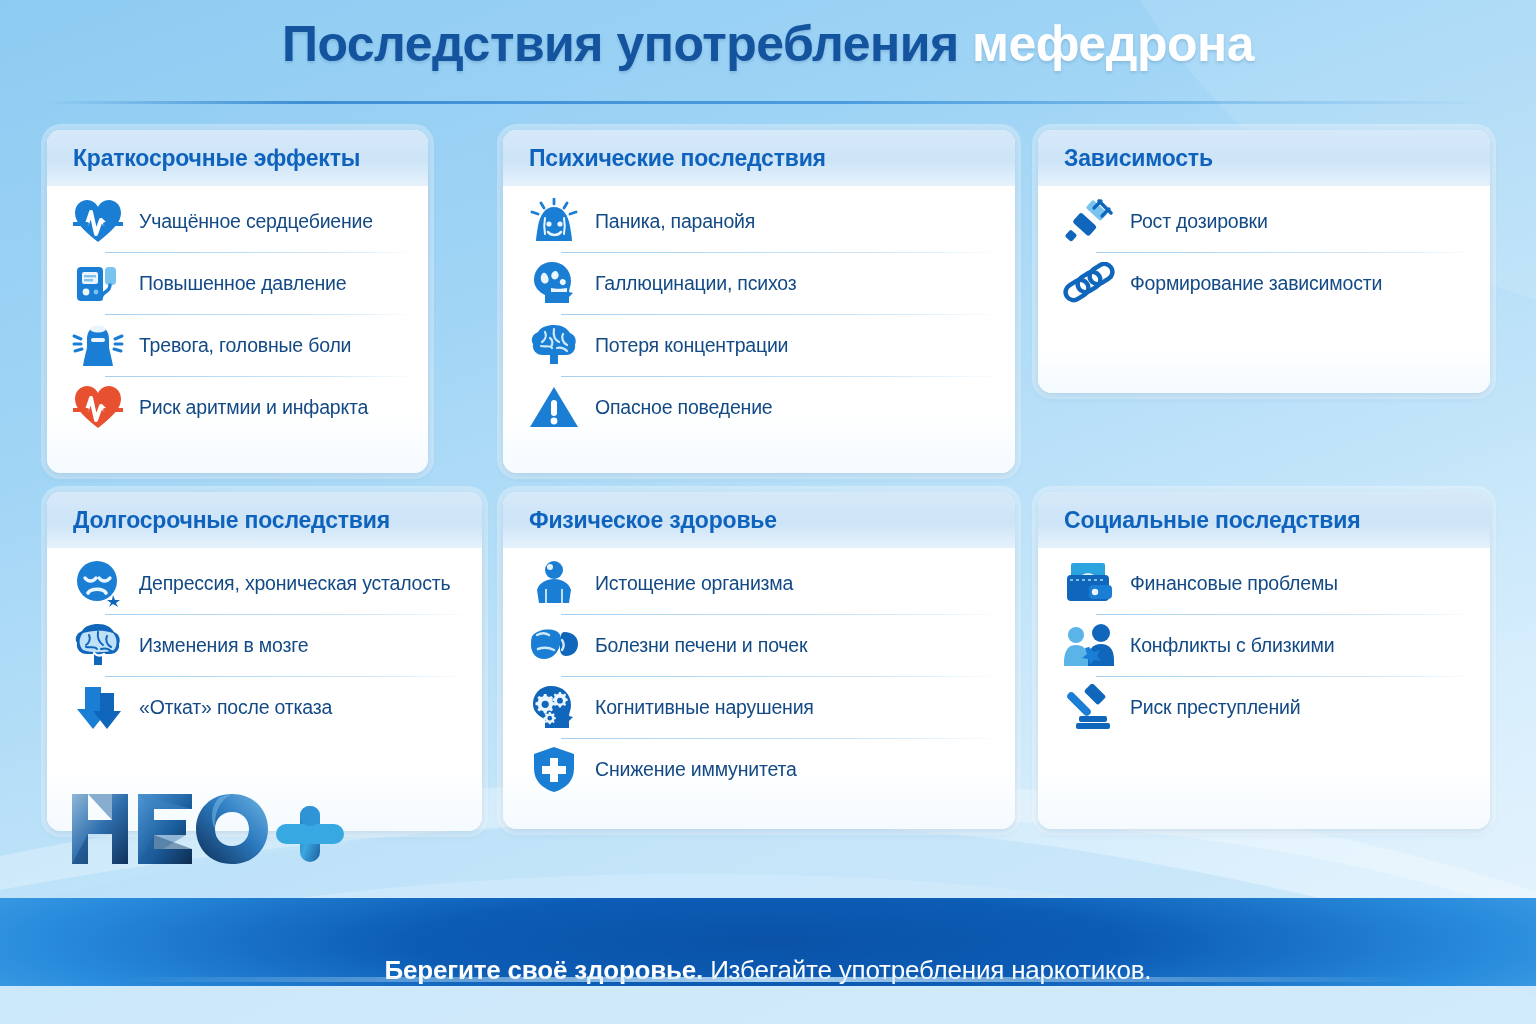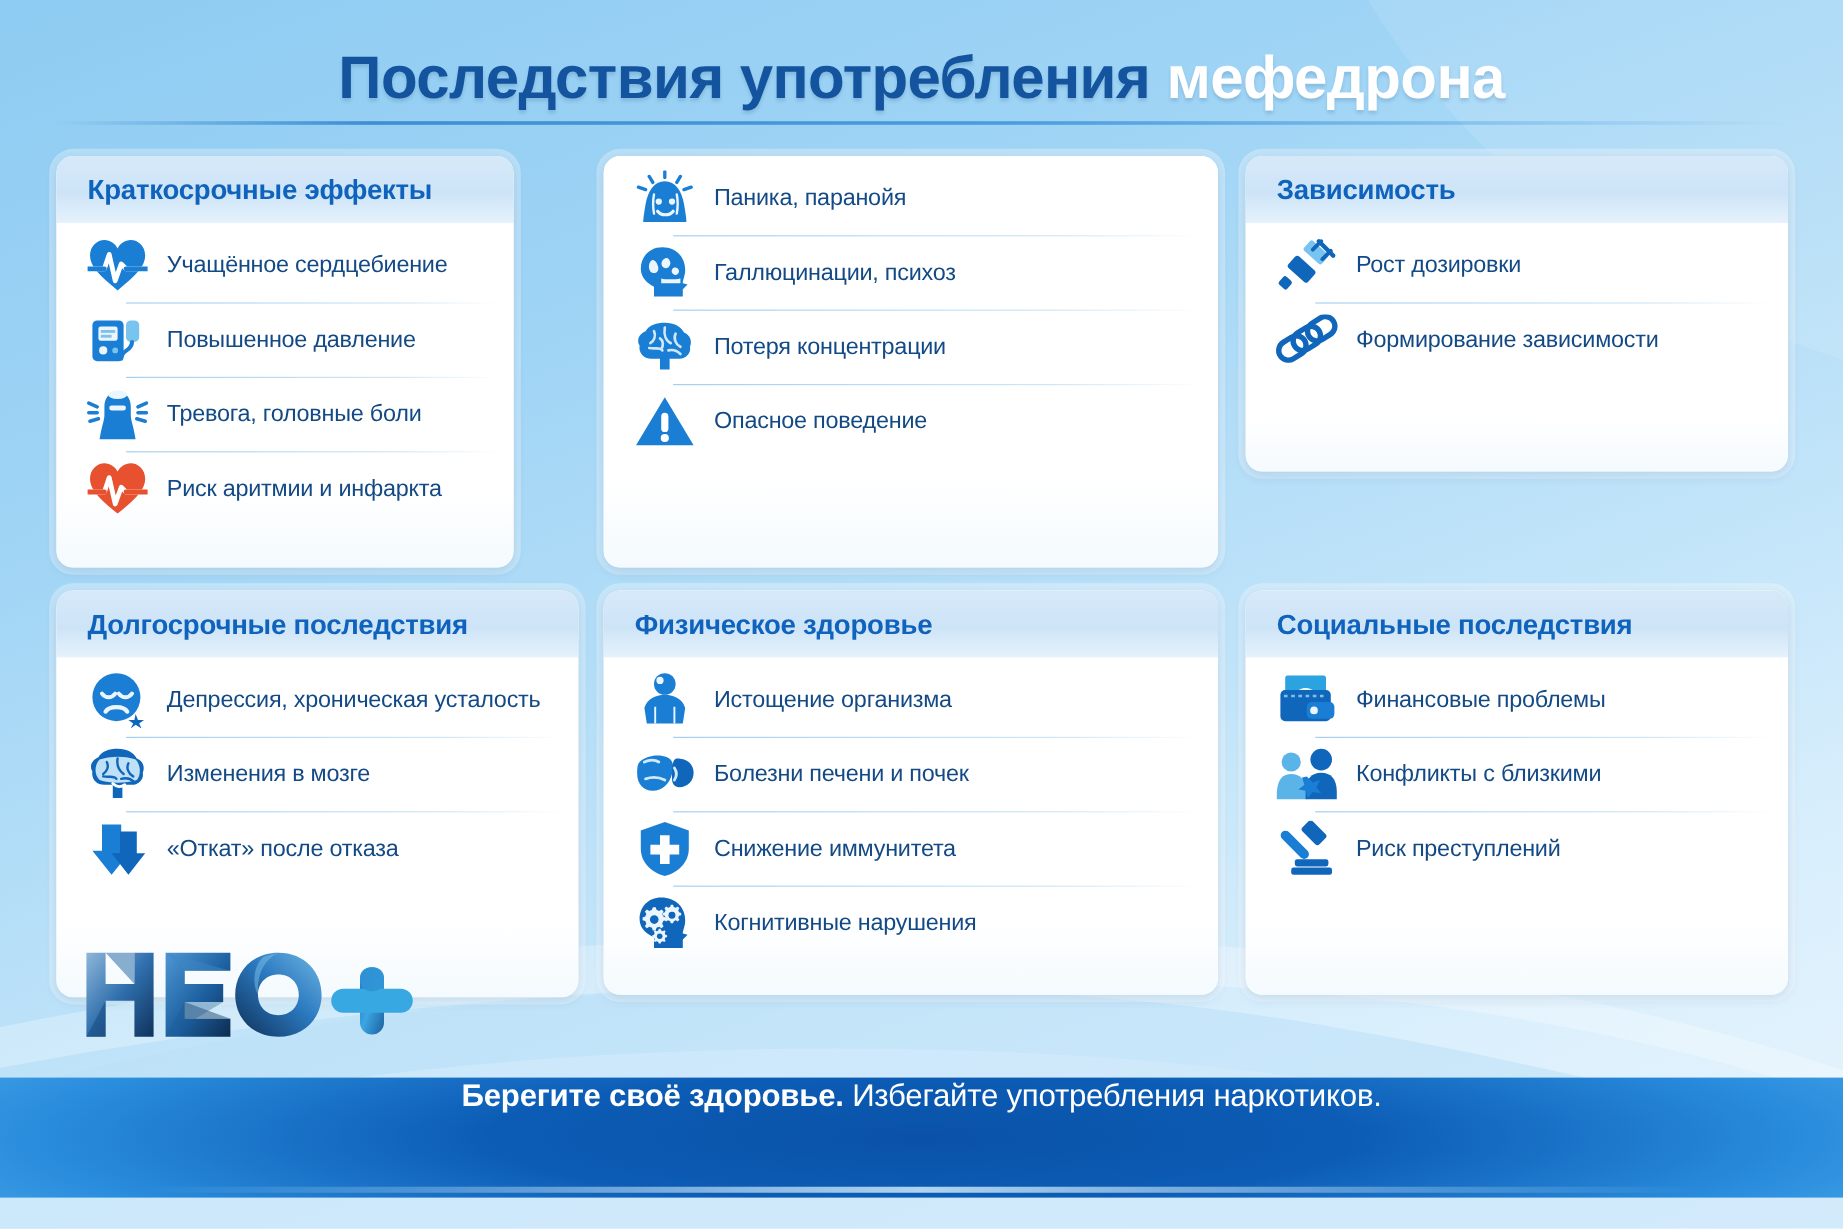--- a/index.html
+++ b/index.html
@@ -28,21 +28,21 @@
 
   
   .header {
     position: absolute;
     top: 0; left: 0;
     width: 1536px;
     height: 112px;
     display: flex;
     align-items: flex-start;
     justify-content: center;
-    padding-top: 36px;
+    padding-top: 15px;
   }
   .title {
     font-size: 50px;
     font-weight: bold;
     letter-spacing: -0.5px;
     white-space: nowrap;
     text-shadow: 0 2px 3px rgba(20,70,120,.18);
   }
   .title .t-dark { color: #14539e; }
   .title .t-light { color: #ffffff; }
@@ -140,25 +140,25 @@
     width: 290px;
     height: 78px;
   }
 
   
   .footer-band {
     position: absolute;
     left: 0;
     top: 898px;
     width: 1536px;
-    height: 100px;
+    height: 88px;
     background:
       radial-gradient(ellipse 62% 140% at 50% 50%, #0a52a8 0%, #0c5cb5 38%, #2a8ddd 78%, #47a4e8 100%);
     display: flex;
-    align-items: flex-start;
+    align-items: flex-end;
     justify-content: center;
   }
   .footer-band::after {
     content: "";
     position: absolute;
     left: 120px; right: 120px;
     bottom: 4px;
     height: 5px;
     background: linear-gradient(to right, rgba(190,225,248,0), rgba(205,233,250,.85), rgba(190,225,248,0));
     border-radius: 3px;
@@ -250,20 +250,23 @@
             <path d="M0,26 L14,26 M32,26 L50,26" fill="none" stroke="#e8512f" stroke-width="4" stroke-linecap="round"></path>
           </svg>
         </span>
         <span class="item-label">Риск аритмии и инфаркта</span>
       </div>
 
     </div>
   </section>
 
   <section class="card" id="card-1">
+    <div class="card-header">
+      <span class="card-title">Психические последствия</span>
+    </div>
     <div class="card-body">
 
       <div class="item">
         <span class="item-icon">
           <svg width="52" height="46" viewBox="0 0 52 46">
             <path d="M26,9 C35,9 40,17 42,28 C43,34 44,40 44,43 L8,43 C8,40 9,34 10,28 C12,17 17,9 26,9 Z" fill="#1a7fd4"></path>
             <circle cx="21" cy="26" r="2.6" fill="#eaf5fd"></circle>
             <circle cx="32" cy="26" r="2.6" fill="#eaf5fd"></circle>
             <path d="M20,34 C23,38 30,38 33,34" stroke="#eaf5fd" stroke-width="2.6" fill="none" stroke-linecap="round"></path>
             <path d="M17,20 C16,25 16,30 17,36" stroke="#eaf5fd" stroke-width="2" fill="none" stroke-linecap="round"></path>
@@ -411,30 +414,20 @@
         <span class="item-icon">
           <svg width="52" height="44" viewBox="0 0 52 44">
             <path d="M5,12 C10,7 20,5 28,8 C33,10 34,16 32,22 C30,30 24,36 16,36 C8,36 3,30 3,22 C3,18 3,14 5,12 Z" fill="#1a7fd4"></path>
             <path d="M9,12 C13,10 18,10 21,12" stroke="#cfe8fa" stroke-width="2.4" fill="none" stroke-linecap="round"></path>
             <path d="M10,26 C16,24 22,25 26,27" stroke="#cfe8fa" stroke-width="2.4" fill="none" stroke-linecap="round"></path>
             <path d="M36,9 C45,9 50,14 50,21 C50,28 45,33 38,33 C34,33 32,30 32,26 C32,18 32,9 36,9 Z" fill="#1066bb"></path>
             <path d="M34,17 C36,20 36,24 34,27" stroke="#cfe8fa" stroke-width="2.4" fill="none" stroke-linecap="round"></path>
           </svg>
         </span>
         <span class="item-label">Болезни печени и почек</span>
-      </div>
-
-      <div class="item">
-        <span class="item-icon">
-          <svg width="48" height="48" viewBox="0 0 48 48">
-            <path d="M24,2 L44,9 L44,24 C44,36 35,44 24,47 C13,44 4,36 4,24 L4,9 Z" fill="#1a7fd4"></path>
-            <path d="M20,13 L28,13 L28,21 L36,21 L36,29 L28,29 L28,37 L20,37 L20,29 L12,29 L12,21 L20,21 Z" fill="#ffffff"></path>
-          </svg>
-        </span>
-        <span class="item-label">Снижение иммунитета</span>
       </div>
 
       <div class="item">
         <span class="item-icon">
           <svg width="50" height="48" viewBox="0 0 50 48">
             <path d="M22,3 C34,3 42,11 42,22 C42,27 40,30 40,33 L44,34 L40,38 L40,45 L16,45 L16,36 C9,33 4,28 4,21 C4,11 11,3 22,3 Z" fill="#1066bb"></path>
             <g fill="#eaf5fd">
               <path d="M15,11 l2.4,0 l.7,2.2 l2.2,.9 l2-1.2 l1.7,1.7 l-1.2,2 l.9,2.2 l2.2,.7 l0,2.4 l-2.2,.7 l-.9,2.2 l1.2,2 l-1.7,1.7 l-2-1.2 l-2.2,.9 l-.7,2.2 l-2.4,0 l-.7-2.2 l-2.2-.9 l-2,1.2 l-1.7-1.7 l1.2-2 l-.9-2.2 l-2.2-.7 l0-2.4 l2.2-.7 l.9-2.2 l-1.2-2 l1.7-1.7 l2,1.2 l2.2-.9 Z"></path>
             </g>
             <circle cx="16.2" cy="21.3" r="3.6" fill="#1066bb"></circle>
@@ -442,20 +435,30 @@
               <path d="M30,9 l1.9,0 l.55,1.75 l1.75,.7 l1.6-.95 l1.35,1.35 l-.95,1.6 l.7,1.75 l1.75,.55 l0,1.9 l-1.75,.55 l-.7,1.75 l.95,1.6 l-1.35,1.35 l-1.6-.95 l-1.75,.7 l-.55,1.75 l-1.9,0 l-.55-1.75 l-1.75-.7 l-1.6,.95 l-1.35-1.35 l.95-1.6 l-.7-1.75 l-1.75-.55 l0-1.9 l1.75-.55 l.7-1.75 l-.95-1.6 l1.35-1.35 l1.6,.95 l1.75-.7 Z"></path>
             </g>
             <circle cx="30.95" cy="17.7" r="2.9" fill="#1066bb"></circle>
             <g fill="#eaf5fd">
               <path d="M20,29 l1.5,0 l.45,1.4 l1.4,.55 l1.3-.75 l1.05,1.05 l-.75,1.3 l.55,1.4 l1.4,.45 l0,1.5 l-1.4,.45 l-.55,1.4 l.75,1.3 l-1.05,1.05 l-1.3-.75 l-1.4,.55 l-.45,1.4 l-1.5,0 l-.45-1.4 l-1.4-.55 l-1.3,.75 l-1.05-1.05 l.75-1.3 l-.55-1.4 l-1.4-.45 l0-1.5 l1.4-.45 l.55-1.4 l-.75-1.3 l1.05-1.05 l1.3,.75 l1.4-.55 Z"></path>
             </g>
             <circle cx="20.75" cy="35.15" r="2.3" fill="#1066bb"></circle>
           </svg>
         </span>
         <span class="item-label">Когнитивные нарушения</span>
+      </div>
+
+      <div class="item">
+        <span class="item-icon">
+          <svg width="48" height="48" viewBox="0 0 48 48">
+            <path d="M24,2 L44,9 L44,24 C44,36 35,44 24,47 C13,44 4,36 4,24 L4,9 Z" fill="#1a7fd4"></path>
+            <path d="M20,13 L28,13 L28,21 L36,21 L36,29 L28,29 L28,37 L20,37 L20,29 L12,29 L12,21 L20,21 Z" fill="#ffffff"></path>
+          </svg>
+        </span>
+        <span class="item-label">Снижение иммунитета</span>
       </div>
 
     </div>
   </section>
 
   <section class="card" id="card-5">
     <div class="card-header">
       <span class="card-title">Социальные последствия</span>
     </div>
     <div class="card-body">

